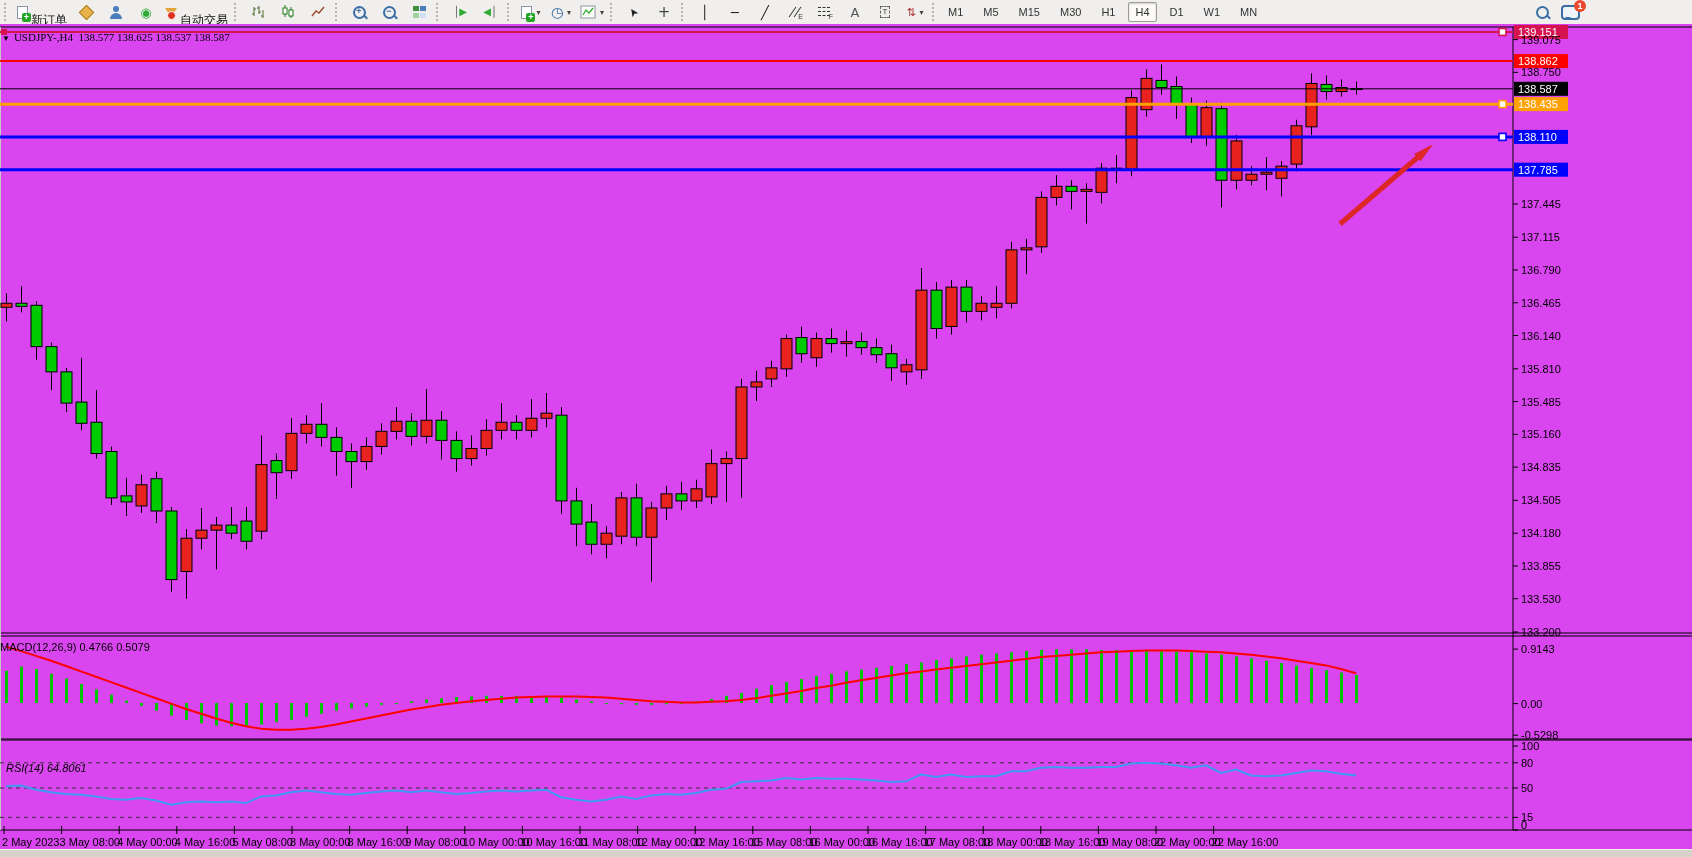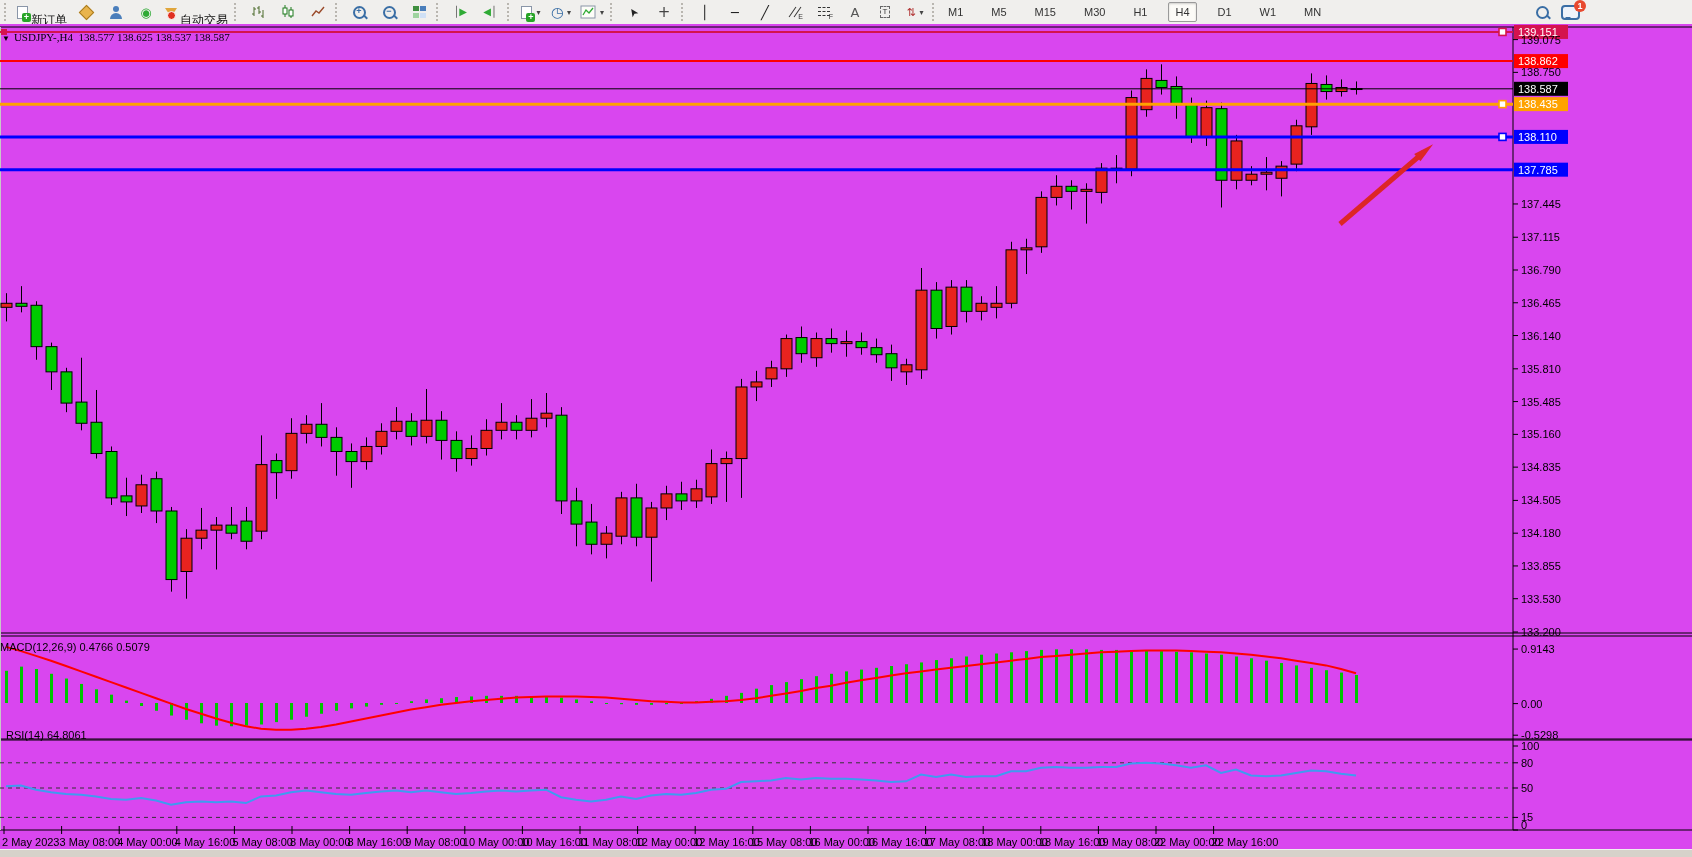--- a/index.html
+++ b/index.html
@@ -188,21 +188,21 @@
   <div class="tbtn">
     <span class="tbox">T</span>
   </div>
   <div class="tbtn">
     <span class="ico" style="color:#b03030;font-size:11px;">⇅</span>
     <span class="caret">▾</span>
   </div>
 
   <div class="grip"></div>
 
-  <div id="tf-group" style="display:flex;align-items:center;gap:14px;">
+  <div id="tf-group" style="display:flex;align-items:center;gap:6px;">
       <div class="tf">M1</div>
       <div class="tf">M5</div>
       <div class="tf">M15</div>
       <div class="tf">M30</div>
       <div class="tf">H1</div>
       <div class="tf active">H4</div>
       <div class="tf">D1</div>
       <div class="tf">W1</div>
       <div class="tf">MN</div>
     </div>
@@ -619,15 +619,15 @@
       <text x="1211.6000000000001" y="822" font-size="11" fill="#000">22 May 16:00</text>
       <line x1="1340" y1="200" x2="1424" y2="128" stroke="#dd2626" stroke-width="5"></line>
       <polygon points="1433.1110792283835,120.19050351852837 1420.4569565050217,137.35130166301423 1414.21683641026,130.07116155245865" fill="#dd2626"></polygon>
     </svg>
 </div>
 
 <div class="overlay" style="left:2px;top:31px;font-family:Liberation Serif, serif;">
   <span class="marker">▼</span><span>USDJPY-,H4</span>&nbsp;&nbsp;<span>138.577 138.625 138.537 138.587</span>
 </div>
 <div class="overlay" style="left:0;top:641px;">MACD(12,26,9) 0.4766 0.5079</div>
-<div class="overlay" style="left:6px;top:729px;">RSI(14) 64.8061</div>
+<div class="overlay" style="left:6px;top:762px;font-style:italic;">RSI(14) 64.8061</div>
 
 <div class="bottombar"></div>
 
 </body></html>

